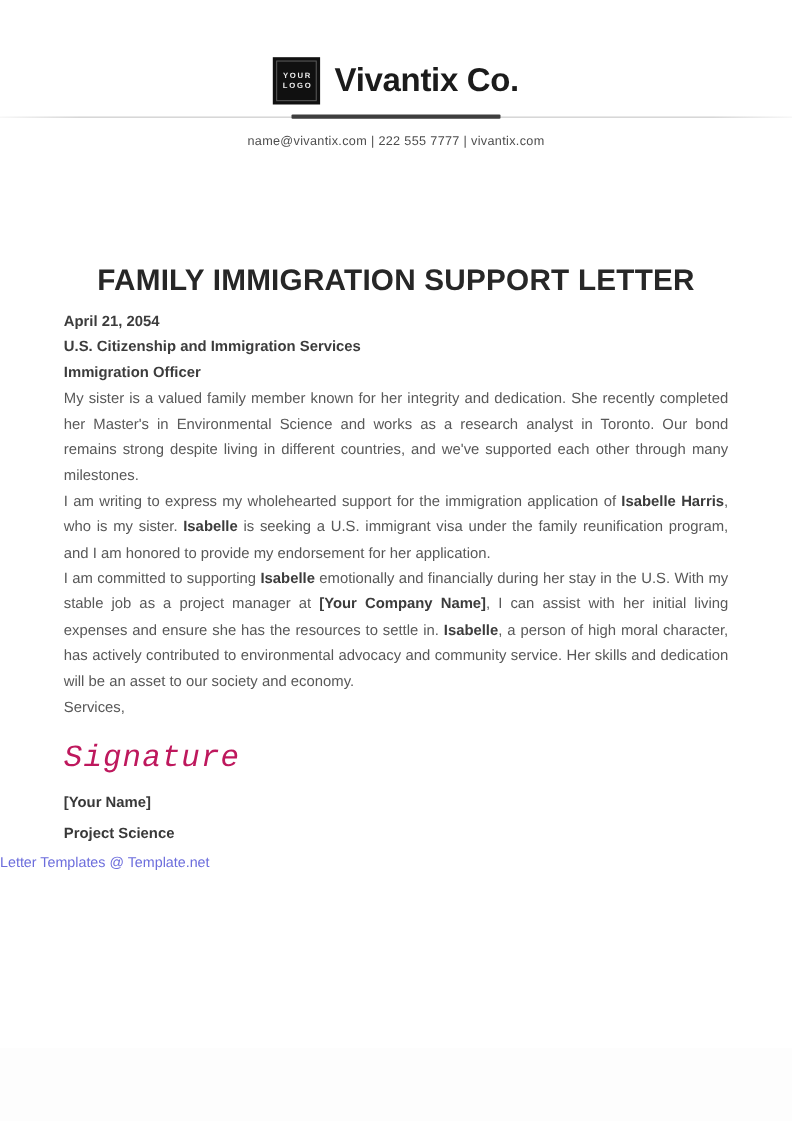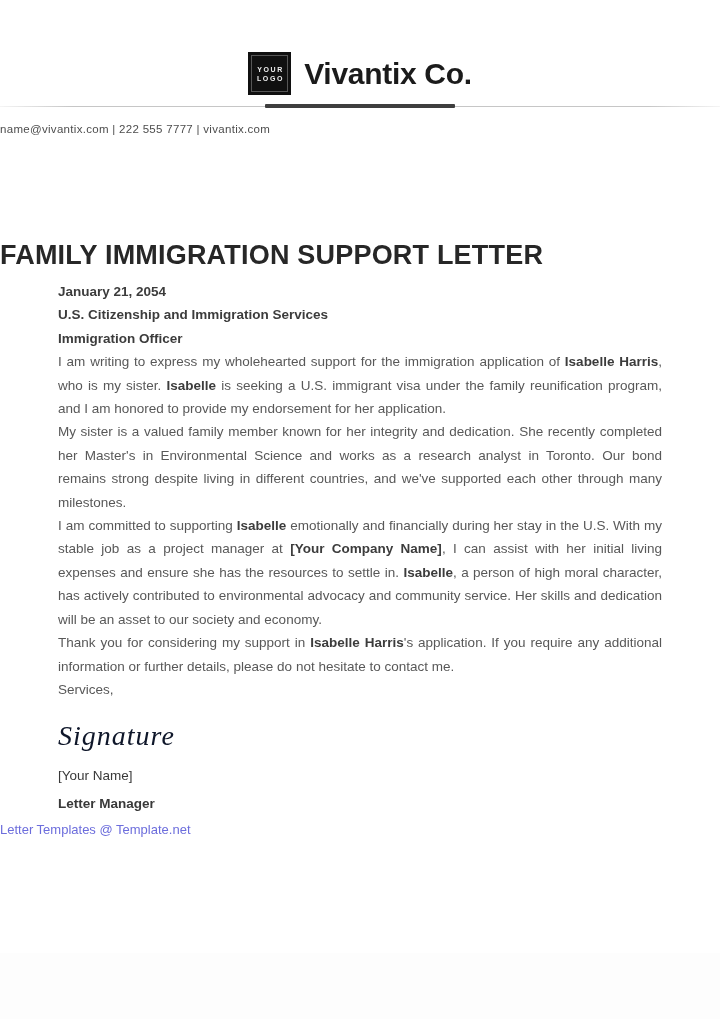--- a/index.html
+++ b/index.html
@@ -45,45 +45,45 @@
   .divider { position: relative; height: 5px; margin-top: 9px; }
   .divider-thin {
     position: absolute; top: 2px; left: 0; right: 0; height: 1px;
     background: linear-gradient(to right, rgba(185,185,185,0.15), #c6c6c6 10%, #c6c6c6 90%, rgba(185,185,185,0.15));
   }
   .divider-thick {
     position: absolute; top: 0; left: 50%; transform: translateX(-50%);
     width: 190px; height: 4px; background: #3e3e3e; border-radius: 1px;
   }
   .contact-line {
-    margin-top: 14px; text-align: left;
+    margin-top: 14px; text-align: center;
     font-size: 11.5px; color: #4d4d4d; letter-spacing: 0.3px;
   }
 
   
   .letter-title {
-    margin-top: 104px; 
+    margin-top: 104px; text-align: center;
     font-size: 27px; font-weight: 700; color: #272727;
     letter-spacing: 0.2px; line-height: 32px;
   }
   .content {
     margin: 9px 58px 0 58px;
     font-size: 13.5px; line-height: 23.4px; color: #585858;
   }
   .meta-line { font-weight: 700; color: #3c3c3c; }
   .content p { margin: 0; text-align: justify; text-justify: inter-word; }
   .content .b { font-weight: 700; color: #3c3c3c; }
 
   .signature-script {
     margin-top: 15px;
-    font-family: Liberation Serif, serif; font-style: italic;
-    font-size: 28px; line-height: 40px; color: #0f172a;
+    font-family: Liberation Mono, monospace; font-style: italic;
+    font-size: 28px; line-height: 40px; color: #be185d;
     letter-spacing: 1px;
   }
-  .sender-name { margin-top: 12px; font-weight: 400; color: #393939; line-height: 16px; }
+  .sender-name { margin-top: 12px; font-weight: 700; color: #393939; line-height: 16px; }
   .sender-title { margin-top: 12px; font-weight: 700; color: #393939; line-height: 16px; }
 
   
   .footer {
     margin-top: 10px; text-align: left;
     font-size: 13px; line-height: 16px;
   }
   .footer-link { text-decoration: none; cursor: pointer; }
 </style>
 </head>
@@ -102,33 +102,32 @@
     <div class="divider">
       <div class="divider-thin"></div>
       <div class="divider-thick"></div>
     </div>
     <div class="contact-line">name@vivantix.com | 222 555 7777 | vivantix.com</div>
   </div>
 
   <div class="letter-title">FAMILY IMMIGRATION SUPPORT LETTER</div>
 
   <div class="content">
-    <div class="meta-line">January 21, 2054</div>
+    <div class="meta-line">April 21, 2054</div>
     <div class="meta-line">U.S. Citizenship and Immigration Services</div>
     <div class="meta-line">Immigration Officer</div>
 
+    <p><span>My sister is a valued family member known for her integrity and dedication. She recently completed her Master's in Environmental Science and works as a research analyst in Toronto. Our bond remains strong despite living in different countries, and we've supported each other through many milestones.</span></p>
     <p><span>I am writing to express my wholehearted support for the immigration application of </span><span class="b">Isabelle Harris</span><span>, who is my sister. </span><span class="b">Isabelle</span><span> is seeking a U.S. immigrant visa under the family reunification program, and I am honored to provide my endorsement for her application.</span></p>
-    <p><span>My sister is a valued family member known for her integrity and dedication. She recently completed her Master's in Environmental Science and works as a research analyst in Toronto. Our bond remains strong despite living in different countries, and we've supported each other through many milestones.</span></p>
     <p><span>I am committed to supporting </span><span class="b">Isabelle</span><span> emotionally and financially during her stay in the U.S. With my stable job as a project manager at </span><span class="b">[Your Company Name]</span><span>, I can assist with her initial living expenses and ensure she has the resources to settle in. </span><span class="b">Isabelle</span><span>, a person of high moral character, has actively contributed to environmental advocacy and community service. Her skills and dedication will be an asset to our society and economy.</span></p>
-    <p><span>Thank you for considering my support in </span><span class="b">Isabelle Harris</span><span>'s application. If you require any additional information or further details, please do not hesitate to contact me.</span></p>
 
     <div>Services,</div>
 
     <div class="signature-script">Signature</div>
     <div class="sender-name">[Your Name]</div>
-    <div class="sender-title">Letter Manager</div>
+    <div class="sender-title">Project Science</div>
   </div>
 
   <div class="footer">
     <a class="footer-link" style="color: rgb(108, 109, 220);">Letter Templates @ Template.net</a>
   </div>
 
 </div>
 
 </body></html>

